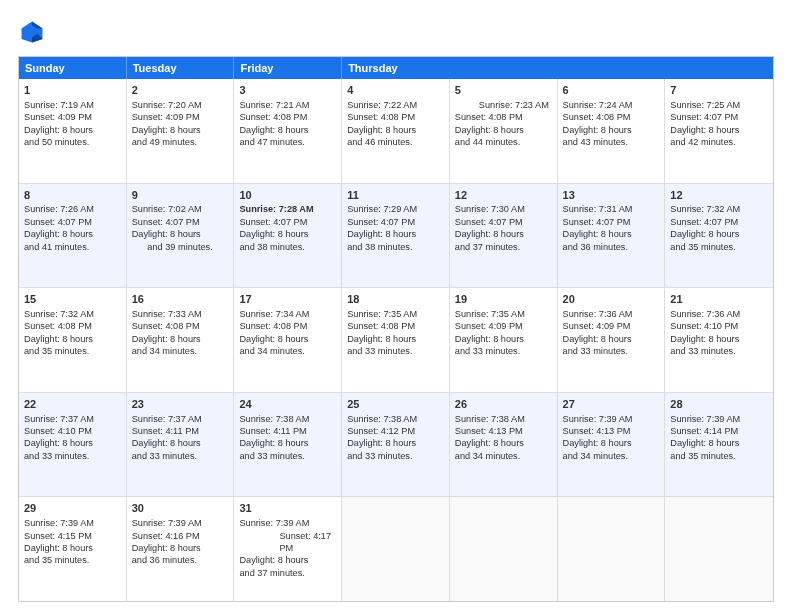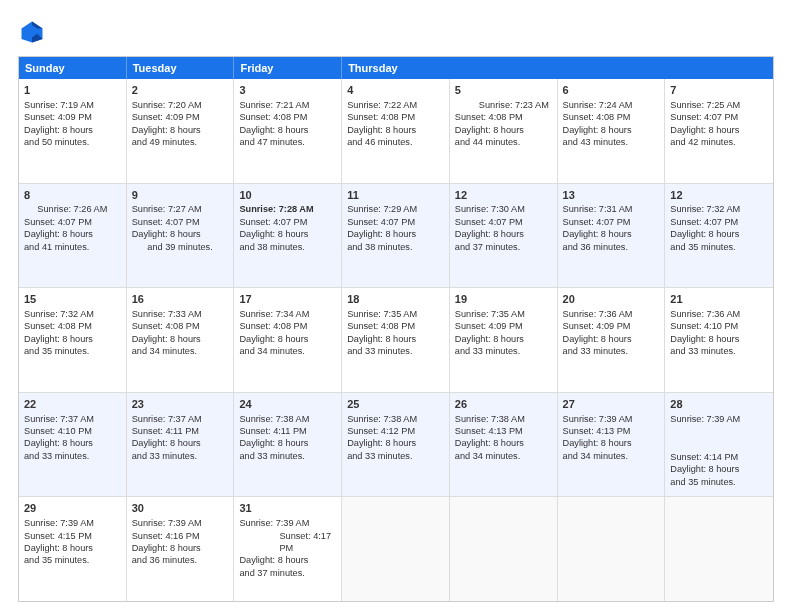--- a/index.html
+++ b/index.html
@@ -182,28 +182,28 @@
             <span class="day-num">7</span>
             <span style="display: block;">Sunrise: 7:25 AM</span>
             <span style="display: block;">Sunset: 4:07 PM</span>
             <span style="display: block;">Daylight: 8 hours</span>
             <span style="display: block;">and 42 minutes.</span>
           </div>
         </div>
         <div class="cal-row">
           <div class="cal-cell alt-row">
             <span class="day-num">8</span>
-            <span style="display: block; text-align: center;">Sunrise: 7:26 AM</span>
+            <span style="display: block;">Sunrise: 7:26 AM</span>
             <span style="display: block;">Sunset: 4:07 PM</span>
             <span style="display: block;">Daylight: 8 hours</span>
             <span style="display: block;">and 41 minutes.</span>
           </div>
           <div class="cal-cell alt-row">
             <span class="day-num">9</span>
-            <span style="display: block;">Sunrise: 7:27 AM</span>
+            <span style="display: block;">Sunrise: 7:02 AM</span>
             <span style="display: block;">Sunset: 4:07 PM</span>
             <span style="display: block;">Daylight: 8 hours</span>
             <span style="display: block; text-align: center;">and 39 minutes.</span>
           </div>
           <div class="cal-cell alt-row">
             <span class="day-num">10</span>
             <span style="display: block; font-weight: bold;">Sunrise: 7:28 AM</span>
             <span style="display: block;">Sunset: 4:07 PM</span>
             <span style="display: block;">Daylight: 8 hours</span>
             <span style="display: block;">and 38 minutes.</span>
@@ -327,21 +327,21 @@
           <div class="cal-cell alt-row">
             <span class="day-num">27</span>
             <span style="display: block;">Sunrise: 7:39 AM</span>
             <span style="display: block;">Sunset: 4:13 PM</span>
             <span style="display: block;">Daylight: 8 hours</span>
             <span style="display: block;">and 34 minutes.</span>
           </div>
           <div class="cal-cell alt-row">
             <span class="day-num">28</span>
             <span style="display: block;">Sunrise: 7:39 AM</span>
-            <span style="display: block; margin-top: 26px;">Sunset: 4:14 PM</span>
+            <span style="display: block;">Sunset: 4:14 PM</span>
             <span style="display: block;">Daylight: 8 hours</span>
             <span style="display: block;">and 35 minutes.</span>
           </div>
         </div>
         <div class="cal-row">
           <div class="cal-cell">
             <span class="day-num">29</span>
             <span style="display: block;">Sunrise: 7:39 AM</span>
             <span style="display: block;">Sunset: 4:15 PM</span>
             <span style="display: block;">Daylight: 8 hours</span>

